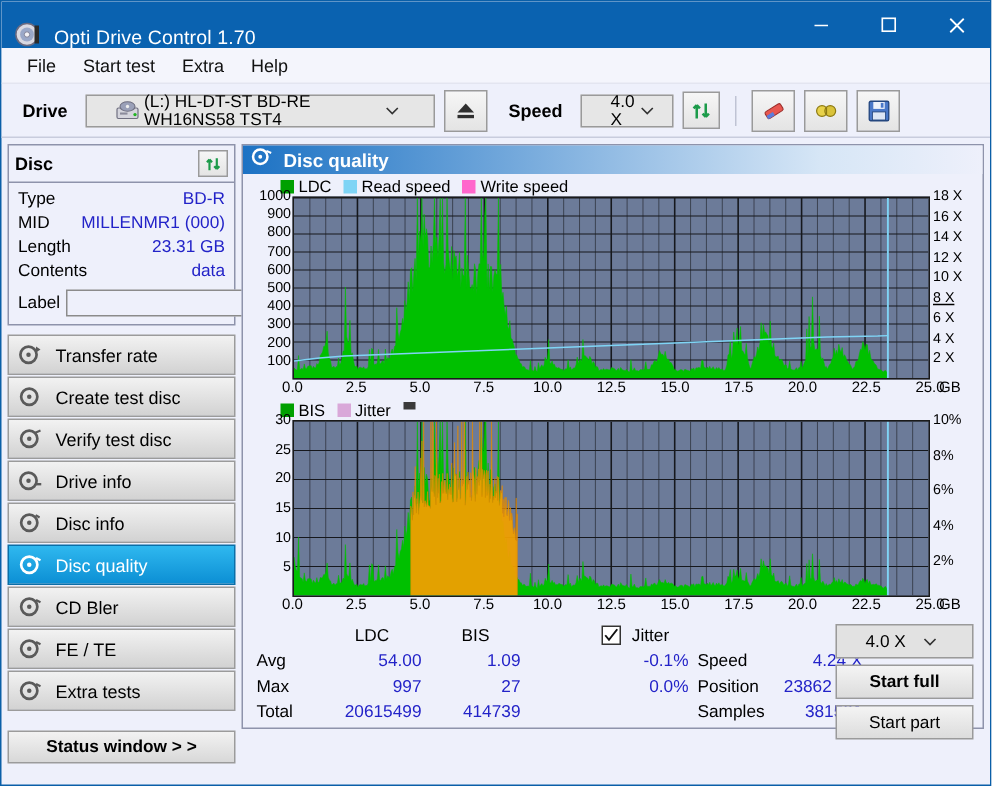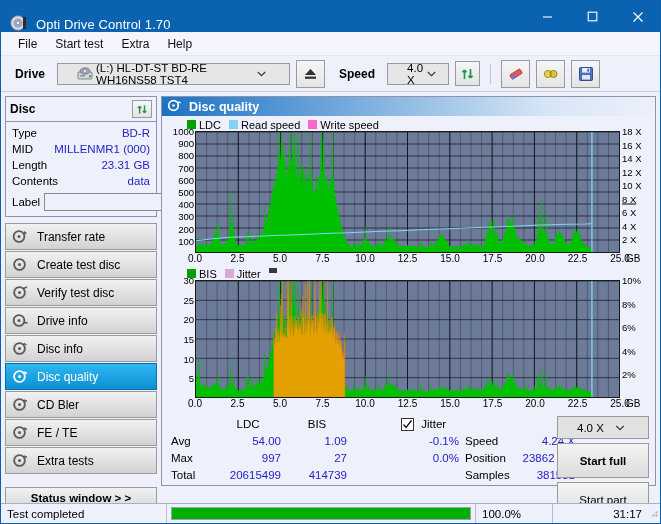--- a/index.html
+++ b/index.html
@@ -229,21 +229,21 @@
     border: 1px solid #333; background: #fff;
     display: inline-flex; align-items: center; justify-content: center;
     vertical-align: -2px;
   }
   .chk svg { width: 11px; height: 11px; }
   .btn {
     background: linear-gradient(#f4f4f4,#dcdcdc);
     border: 1px solid #9a9a9a;
     font-size: 11.5px; color: #000;
     display: flex; align-items: center; justify-content: center;
-    height: 35px;
+    height: 23px;
   }
 
   
   .statusbar {
     position: absolute; left: 0; bottom: 0;
     width: 661px; height: 20px;
     background: #eef0fb;
     border-top: 1px solid #a9aec4;
     display: flex; align-items: center;
     font-size: 11.5px; color: #000;
@@ -785,33 +785,13 @@
                 </svg>
             </span>
           </div>
           <div class="btn" style="margin-top:4px;font-weight:bold">Start full</div>
           <div class="btn" style="margin-top:4px">Start part</div>
         </div>
       </div>
     </div>
   </div>
 
-  <div class="statusbar">
-    <div class="sb-cell" style="width:165px">Test completed</div>
-    <div class="sb-sep"></div>
-    <div class="progress">
-      <div class="fill" id="progress-fill" style="width: 100%;"></div>
-    </div>
-    <div class="sb-sep"></div>
-    <div class="sb-cell" style="width:76px">100.0%</div>
-    <div class="sb-sep"></div>
-    <div class="sb-cell" style="flex:1;justify-content:flex-end">31:17</div>
-    <span class="grip">
-      <svg width="11" height="11" viewBox="0 0 11 11">
-        <g fill="#7a7a8a">
-            <rect x="7.5" y="7.5" width="2" height="2"></rect>
-            <rect x="4.5" y="7.5" width="2" height="2"></rect>
-            <rect x="7.5" y="4.5" width="2" height="2"></rect>
-          </g>
-      </svg>
-    </span>
-  </div>
 </div>
 
 </body></html>

